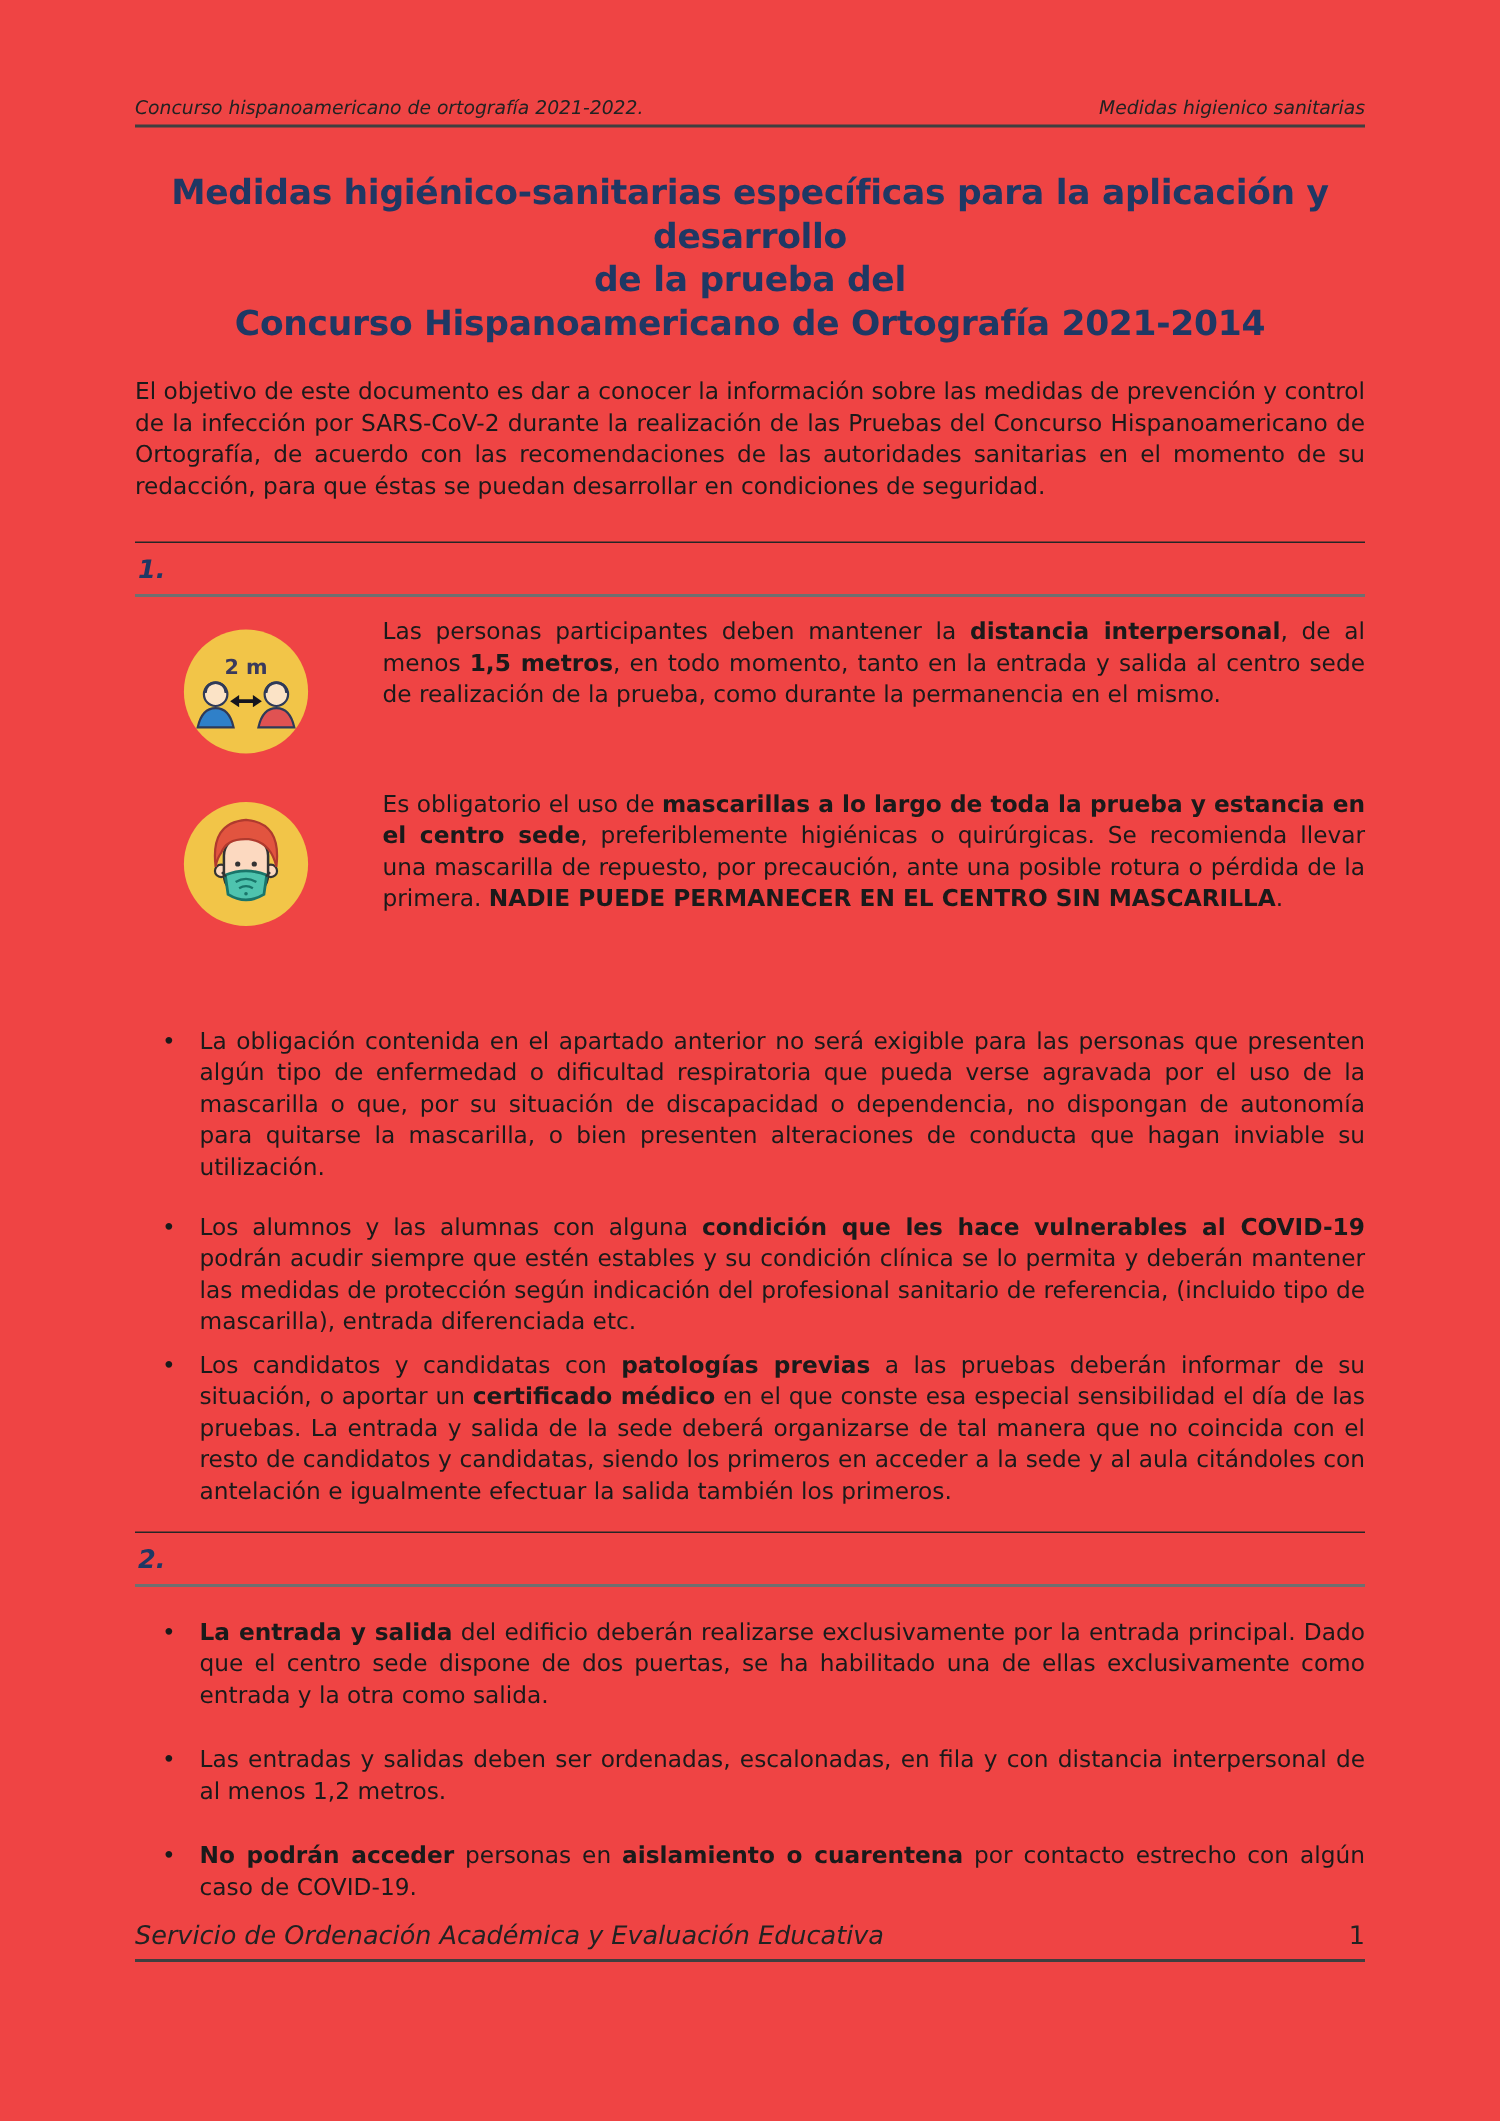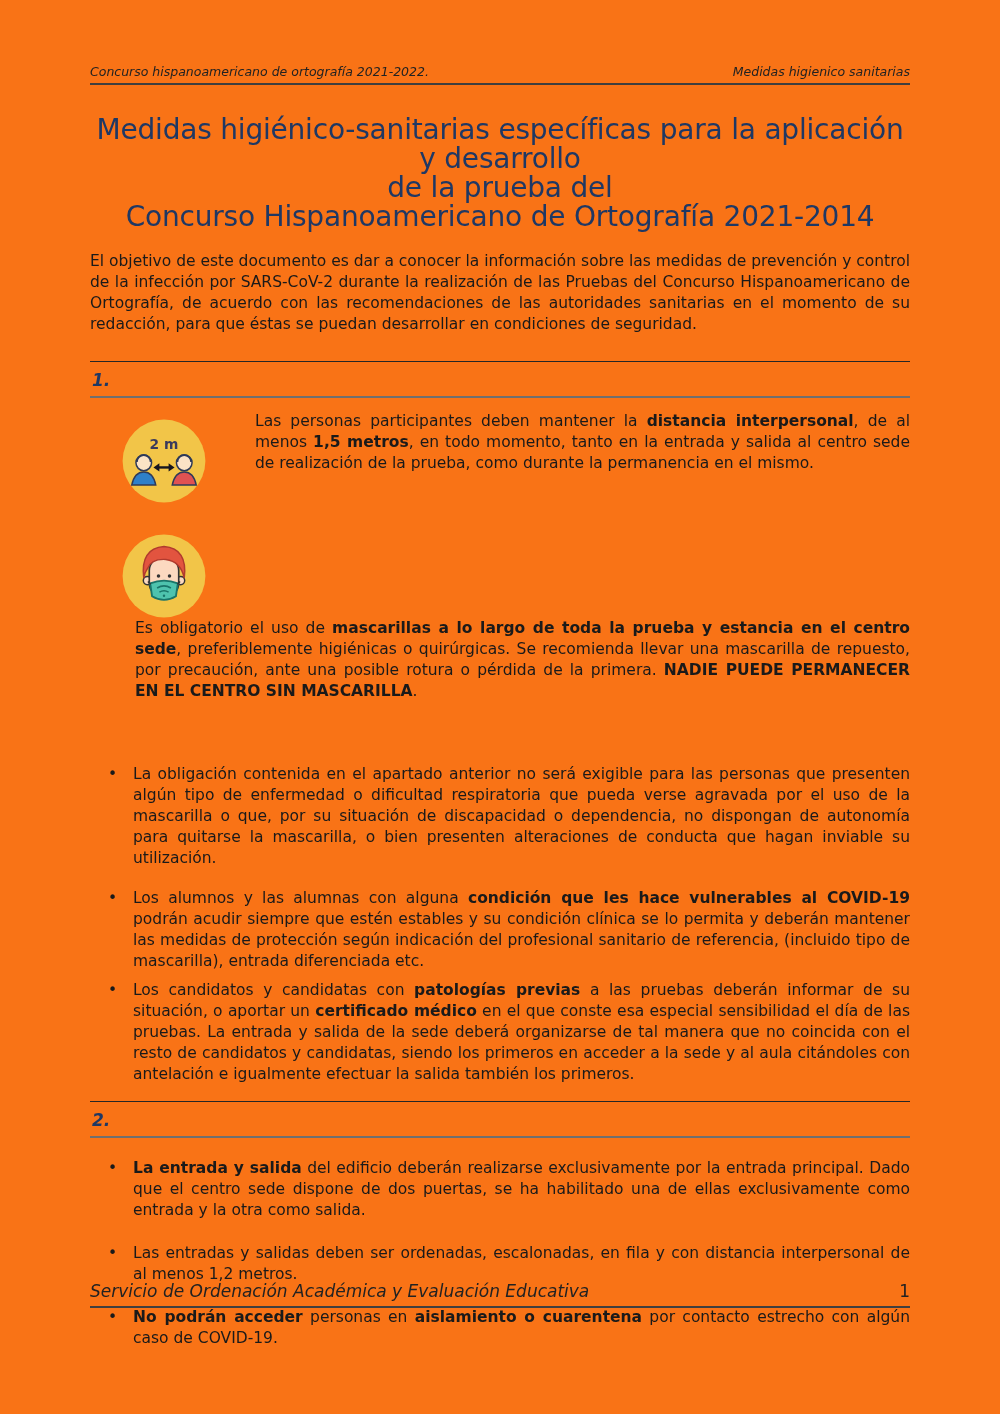--- a/index.html
+++ b/index.html
@@ -1,21 +1,21 @@
 <!DOCTYPE html>
 <html style="--accent: #1f3864;"><head>
 <meta charset="utf-8">
 <style>
   * { margin:0; padding:0; box-sizing:border-box; }
   html,body { background:#e8e8e8; }
   .page {
     position:relative;
     width:1000px; height:1414px;
     margin:0 auto;
-    background:#f97316;
+    background:#ef4444;
     font-family:"DejaVu Sans", sans-serif;
     color:#1a1a1a;
     overflow:hidden;
   }
   .content { position:absolute; left:90px; right:90px; top:64px; }
 
   
   .runhead {
     display:flex; justify-content:space-between; align-items:flex-end;
     font-size:12.5px; font-style:italic; color:#222;
@@ -27,22 +27,22 @@
     font-size:17px; font-style:italic; color:#222;
     padding-bottom:5px; border-bottom:2px solid #3f3f3f;
   }
   .pagefoot .pageno { font-style:normal; }
 
   
   .doc-title {
     margin-top:30px;
     text-align:center;
     color:var(--accent, #1f3864);
-    font-weight:normal;
-    font-size:28px;
+    font-weight:bold;
+    font-size:23px;
     line-height:29px;
     letter-spacing:-0.2px;
   }
   .doc-title span { display:block; }
 
   
   .para {
     margin-top:20px;
     font-size:15.5px;
     line-height:21px;
@@ -59,21 +59,21 @@
     color:var(--accent, #1f3864);
     font-weight:bold; font-style:italic;
     font-size:17px;
     display:flex;
   }
   .sect-heading .num { width:32px; flex:none; }
 
   
   .media { display:flex; align-items:flex-start; }
   .media.first { margin-top:17px; }
-  .media.second { margin-top:23px;flex-direction:column; }
+  .media.second { margin-top:23px; }
   .media .icon-box { flex:none; width:92px; height:92px; margin-left:28px; }
   .media .media-text { flex:1; margin-left:45px; margin-top:0; }
   .media.second .media-text { margin-top:-4px; }
 
   
   .bullet { display:flex; font-size:15.5px; line-height:21px; }
   .bullet .marker { flex:none; width:25px; margin-left:18px; }
   .bullet .btxt { flex:1; text-align:justify; }
   .gap-lg { margin-top:62px; }
   .gap-md { margin-top:19px; }

